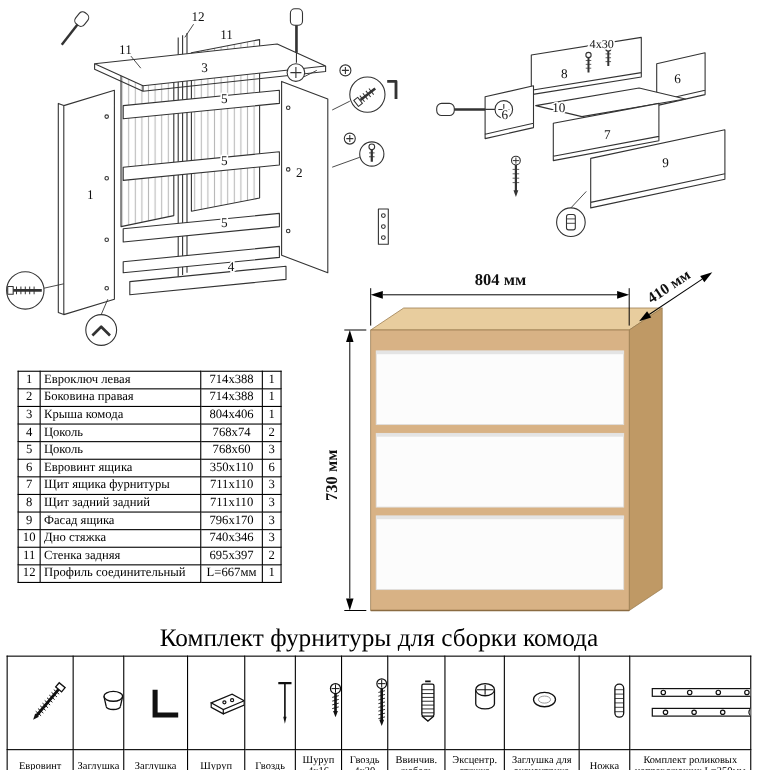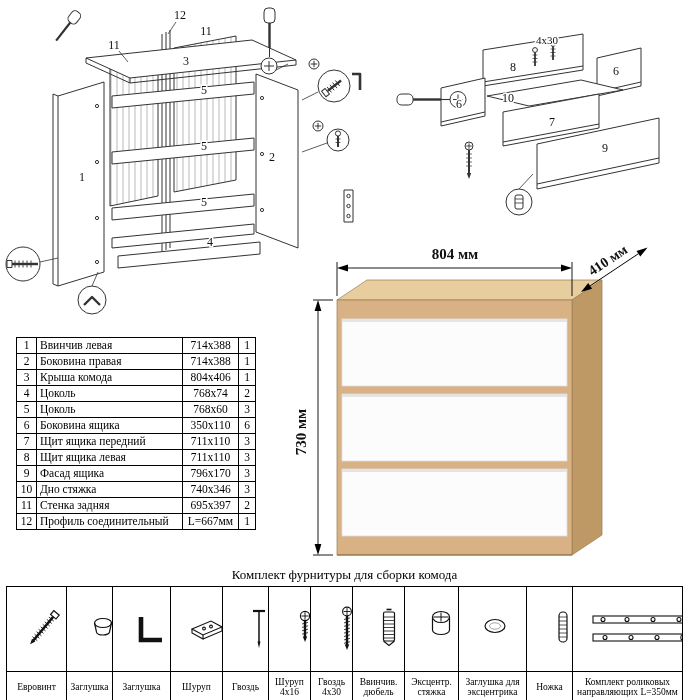--- a/index.html
+++ b/index.html
@@ -9,21 +9,21 @@
   svg text{font-family:"Liberation Serif",serif}
   table{border-collapse:collapse}
   .parts{position:absolute;left:16px;top:337px;font-size:11.5px;line-height:1.05}
   .parts td{border:1px solid #000;padding:0 3px;height:16px;white-space:nowrap}
   .parts .c{text-align:center}
   .parts .n{width:20px}
   .parts .nm{width:146px}
   .parts .sz{width:56px}
   .parts .q{width:17px}
   .hw{position:absolute;left:6px;top:567px;width:677px}
-  .hw-title{text-align:center;font-size:13px;margin-bottom:3px}
+  .hw-title{text-align:center;font-size:23px;margin-bottom:3px}
   .hwt{table-layout:fixed;width:677px}
   .hwt td{border:1px solid #000;text-align:center;vertical-align:middle;padding:16px;overflow:hidden}
   .hwt .icons td{height:56px}
   .hwt .icons svg{display:inline-block;vertical-align:middle}
   .hwt .names td{font-size:9.5px;line-height:1.1;height:31px;padding:1px}
   .hwt .qtys td{font-size:12.5px;height:17px}
 </style>
 </head>
 <body>
 
@@ -203,21 +203,21 @@
     <text x="157" y="118">7</text>
     <text x="113" y="94">10</text>
     <text x="210" y="144">9</text>
   </g>
 </svg>
 
 <table class="parts">
   <tbody>
     <tr>
         <td class="n c">1</td>
-        <td class="nm">Ввинчив левая</td>
+        <td class="nm">Евроключ левая</td>
         <td class="sz c">714х388</td>
         <td class="q c">1</td>
       </tr>
     <tr>
         <td class="n c">2</td>
         <td class="nm">Боковина правая</td>
         <td class="sz c">714х388</td>
         <td class="q c">1</td>
       </tr>
     <tr>
@@ -233,33 +233,33 @@
         <td class="q c">2</td>
       </tr>
     <tr>
         <td class="n c">5</td>
         <td class="nm">Цоколь</td>
         <td class="sz c">768х60</td>
         <td class="q c">3</td>
       </tr>
     <tr>
         <td class="n c">6</td>
-        <td class="nm">Боковина ящика</td>
+        <td class="nm">Евровинт ящика</td>
         <td class="sz c">350х110</td>
         <td class="q c">6</td>
       </tr>
     <tr>
         <td class="n c">7</td>
-        <td class="nm">Щит ящика передний</td>
+        <td class="nm">Щит ящика фурнитуры</td>
         <td class="sz c">711х110</td>
         <td class="q c">3</td>
       </tr>
     <tr>
         <td class="n c">8</td>
-        <td class="nm">Щит ящика левая</td>
+        <td class="nm">Щит задний задний</td>
         <td class="sz c">711х110</td>
         <td class="q c">3</td>
       </tr>
     <tr>
         <td class="n c">9</td>
         <td class="nm">Фасад ящика</td>
         <td class="sz c">796х170</td>
         <td class="q c">3</td>
       </tr>
     <tr>

